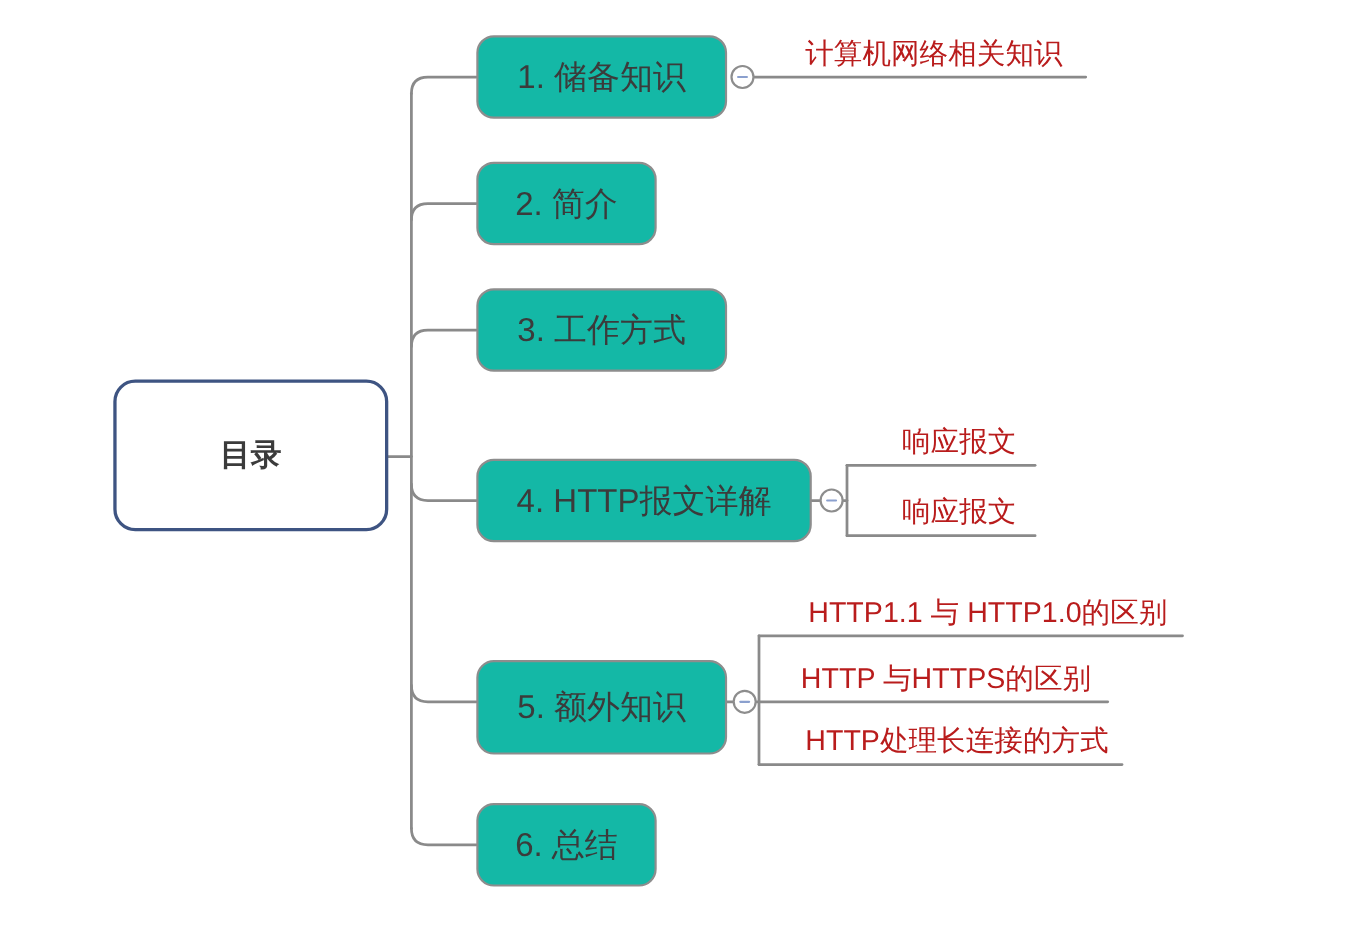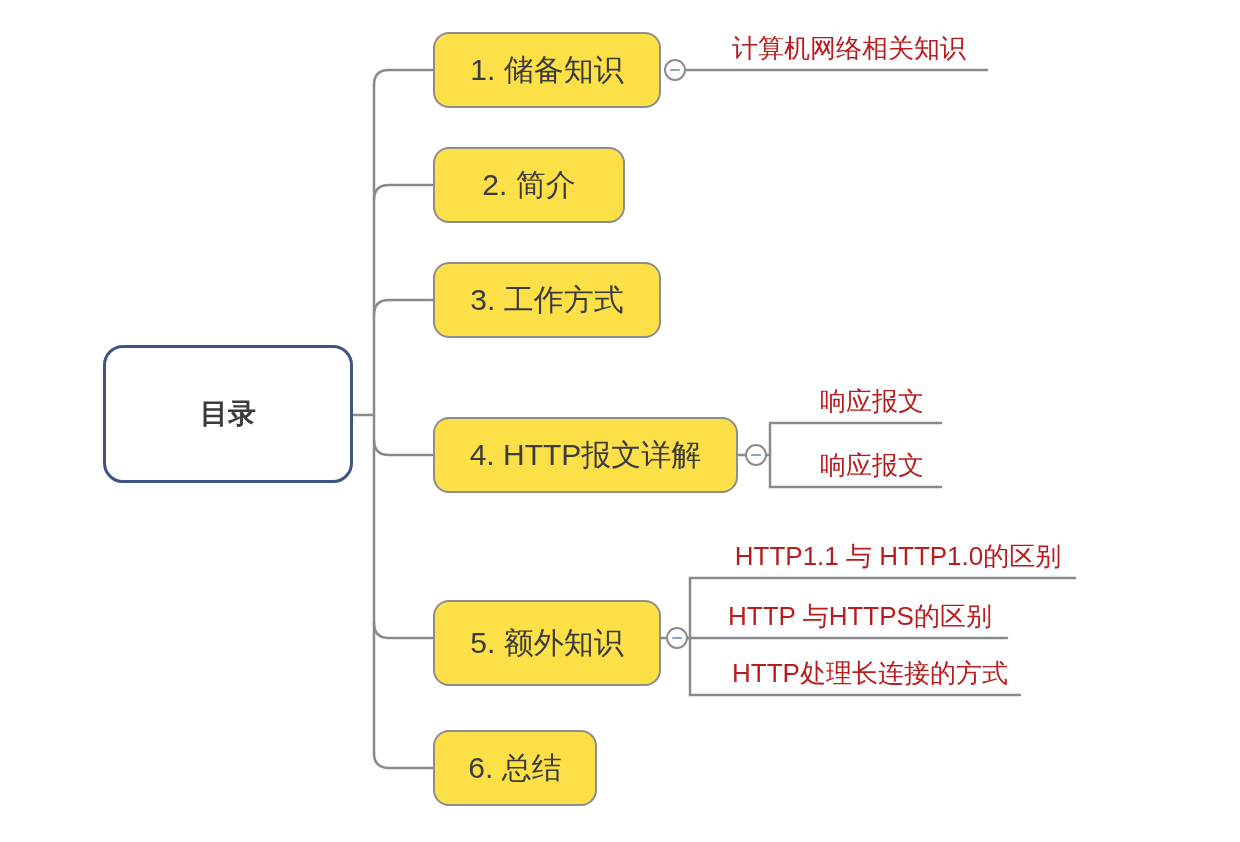--- a/index.html
+++ b/index.html
@@ -30,28 +30,28 @@
     background: #ffffff;
     display: flex; align-items: center; justify-content: center;
     font-size: 28px; font-weight: bold; color: #3b3b3b;
     cursor: default;
   }
 
   .topic {
     position: absolute;
     border: 2.5px solid #8d8d8d;
     border-radius: 16px;
-    background: #fde047;
+    background: #14b8a6;
     display: flex; align-items: center; justify-content: center;
     font-size: 30px; color: #3b3b3b;
     white-space: nowrap;
     cursor: default;
   }
   .t1 { left: 433px; top: 32px;  width: 228px; height: 76px; }
-  .t2 { left: 433px; top: 147px; width: 192px; height: 76px; }
+  .t2 { left: 433px; top: 147px; width: 164px; height: 76px; }
   .t3 { left: 433px; top: 262px; width: 228px; height: 76px; }
   .t4 { left: 433px; top: 417px; width: 305px; height: 76px; }
   .t5 { left: 433px; top: 600px; width: 228px; height: 86px; }
   .t6 { left: 433px; top: 730px; width: 164px; height: 76px; }
 
   .collapse-btn {
     position: absolute;
     width: 22px; height: 22px;
     border: 2px solid #8d8d8d;
     border-radius: 50%;

